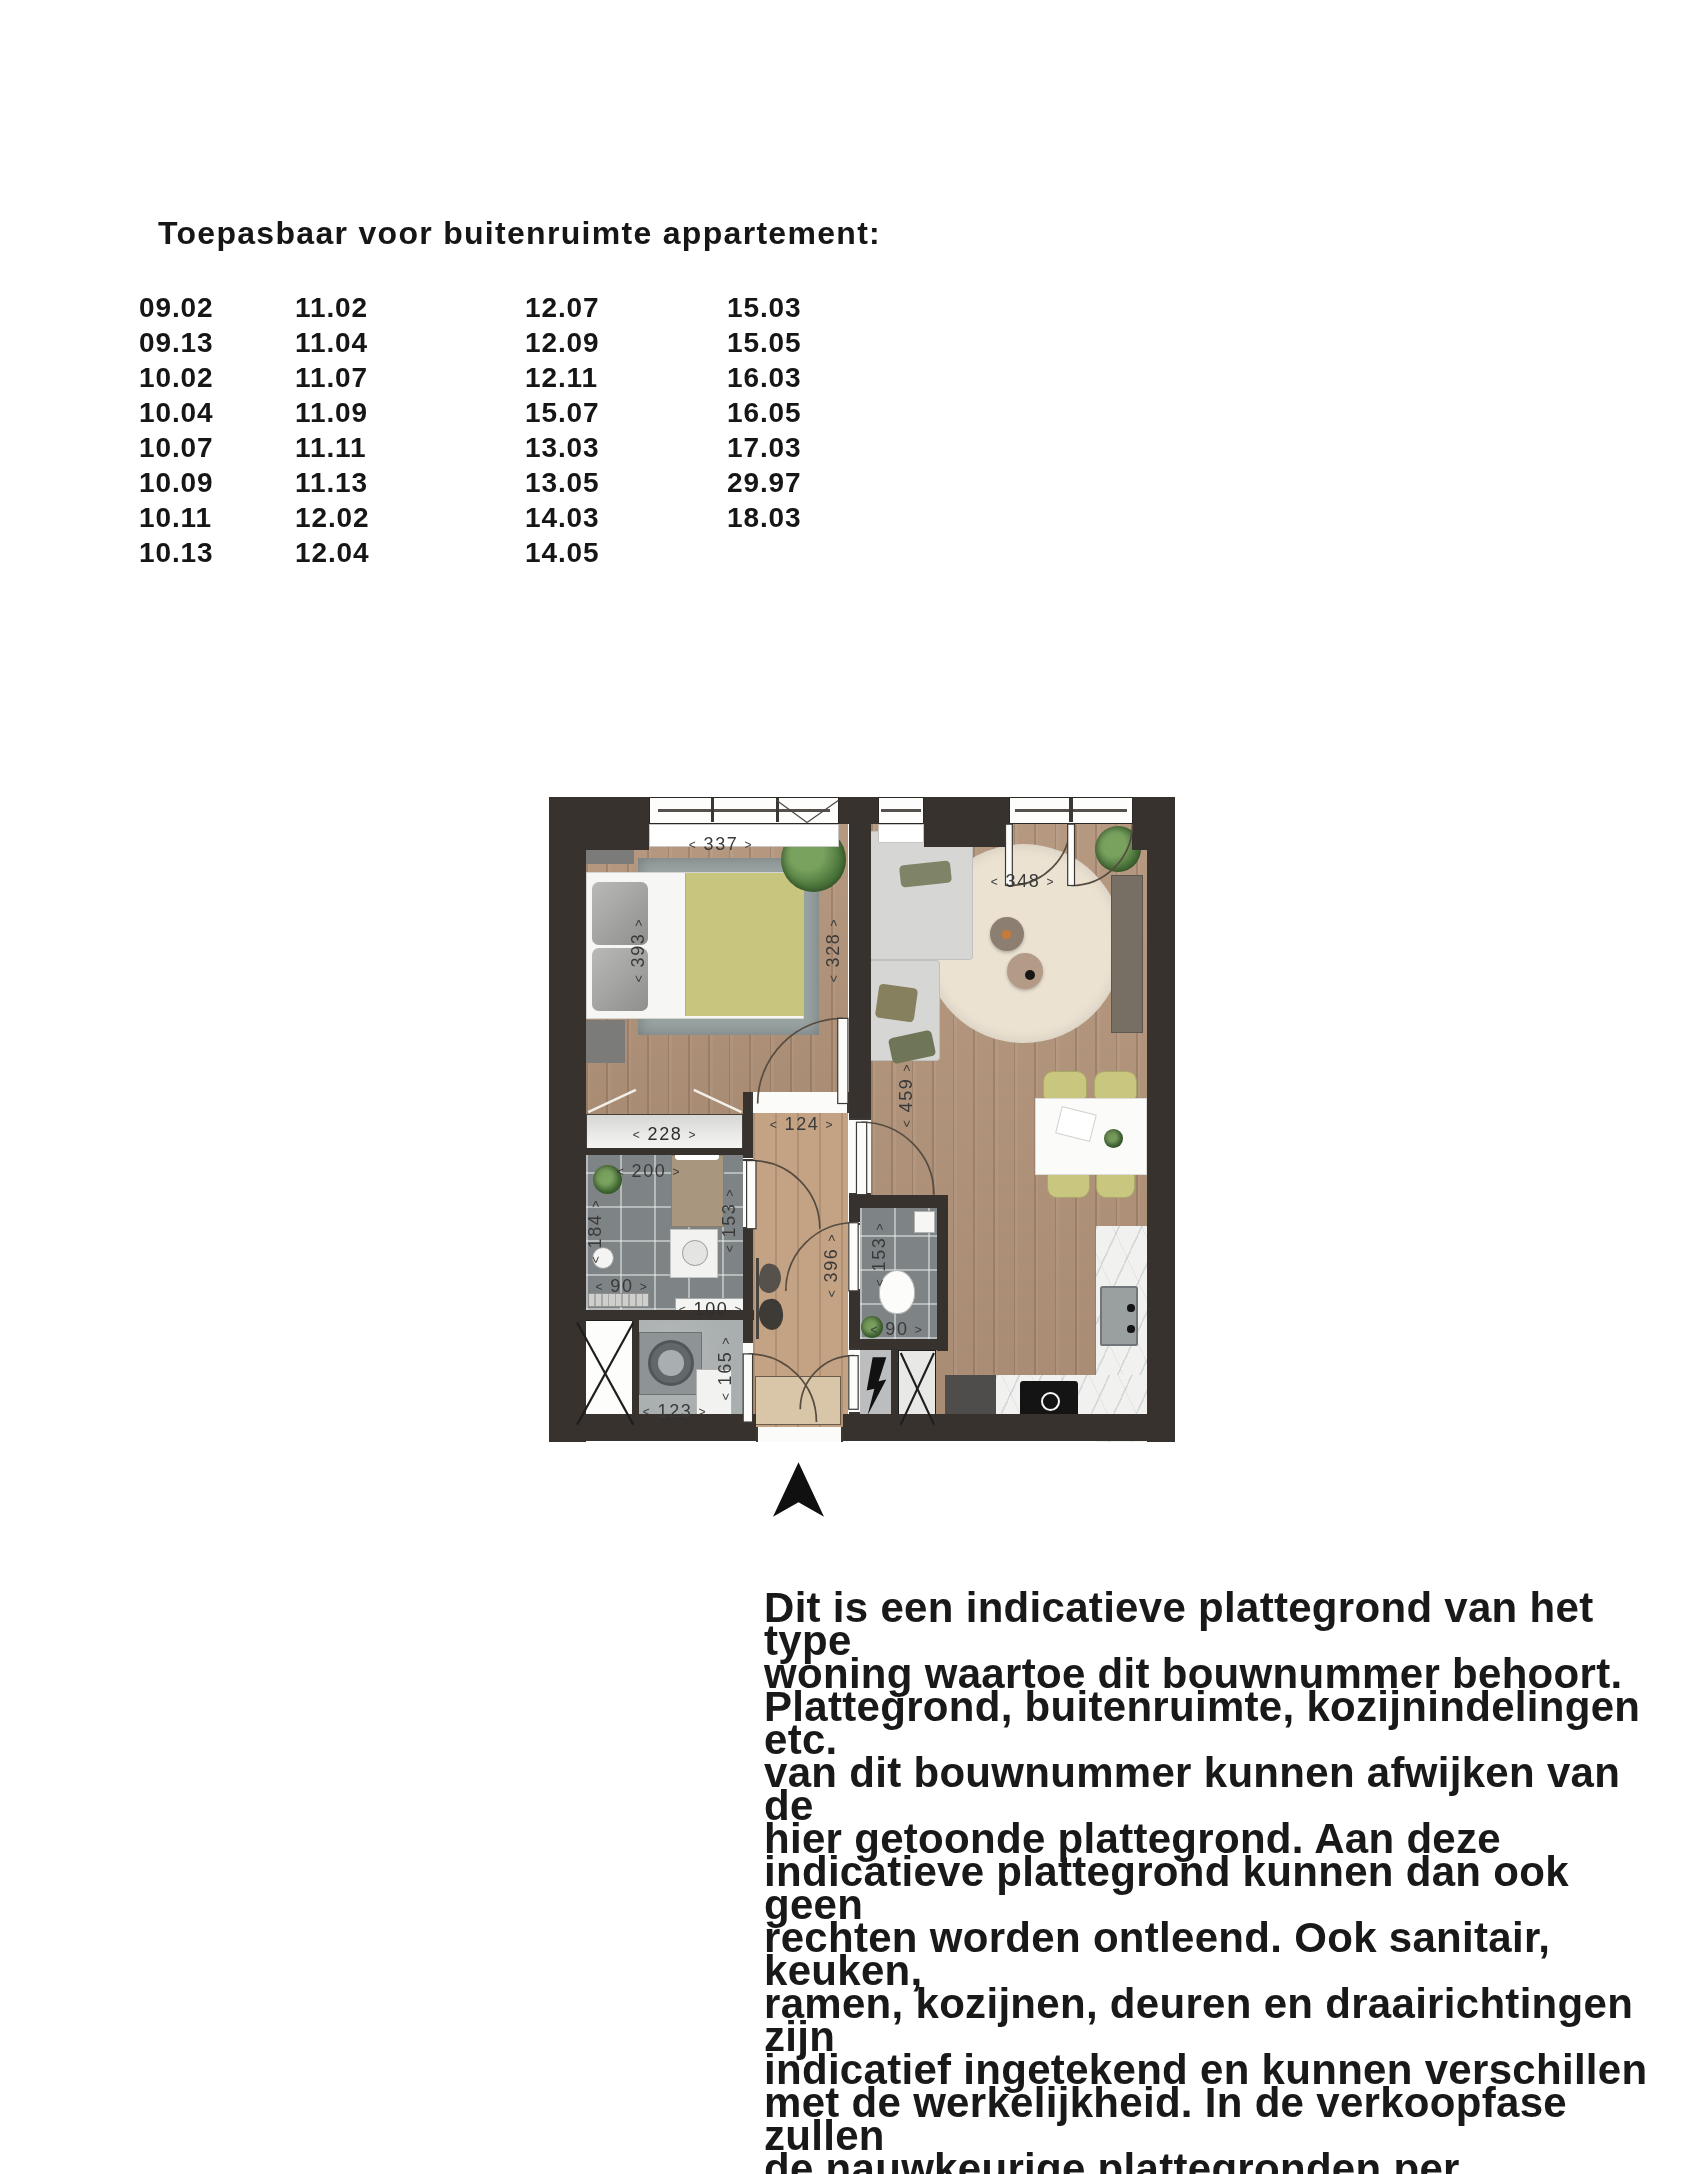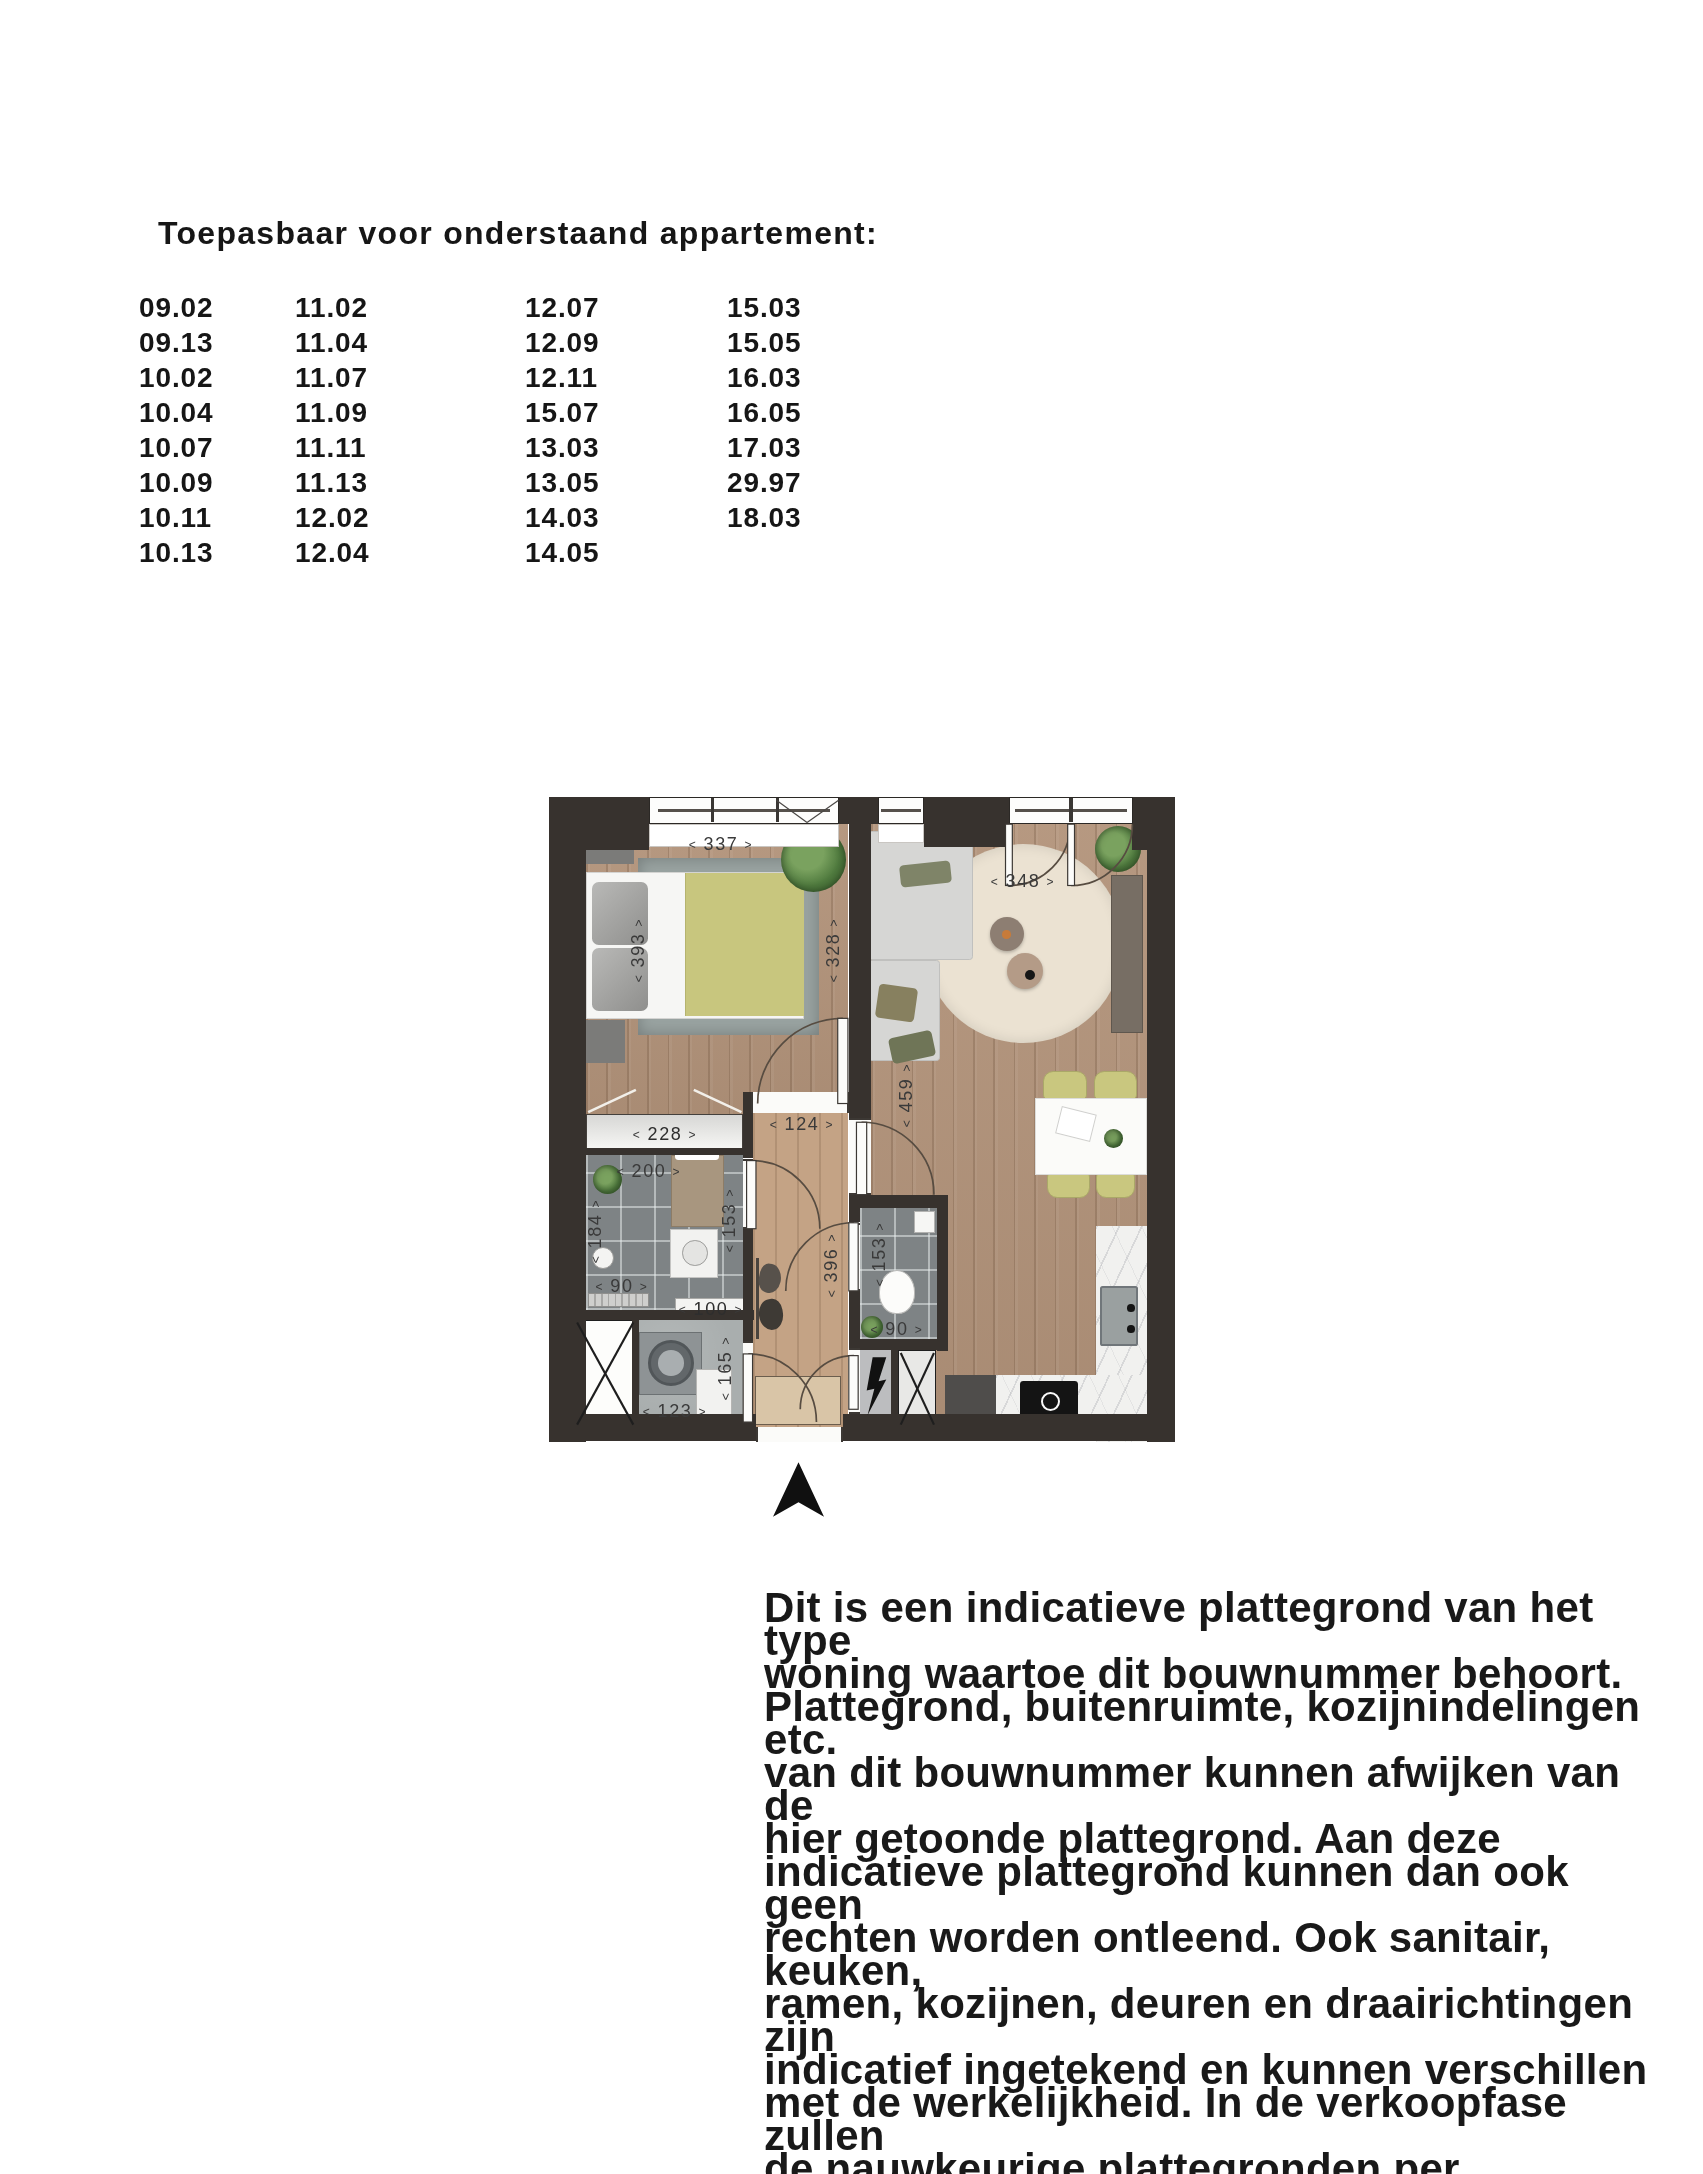--- a/index.html
+++ b/index.html
@@ -48,21 +48,21 @@
   .disclaimer{position:absolute;left:764px;top:1591px;width:903px;
               font-size:42px;line-height:33px;letter-spacing:0.3px;font-weight:bold;
               color:#191919;white-space:pre-line;}
   svg{display:block;}
 </style>
 </head>
 <body>
 
 <div class="page">
 
-  <div class="title">Toepasbaar voor onderstaand appartement:</div>
+  <div class="title">Toepasbaar voor buitenruimte appartement:</div>
 
   <div class="apt-col c1">
     <div>09.02</div>
     <div>09.13</div>
     <div>10.02</div>
     <div>10.04</div>
     <div>10.07</div>
     <div>10.09</div>
     <div>10.11</div>
     <div>10.13</div>

